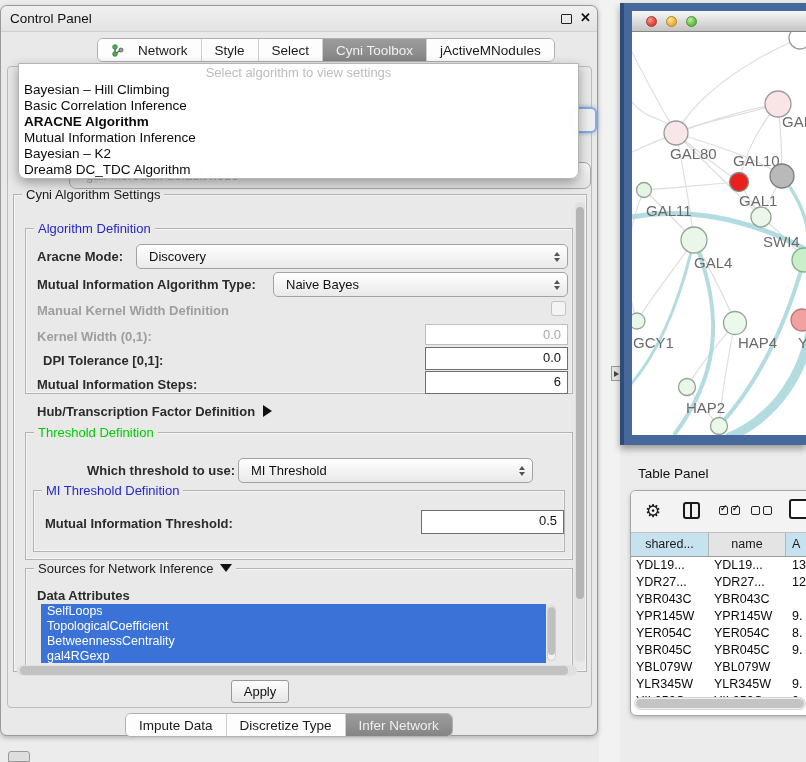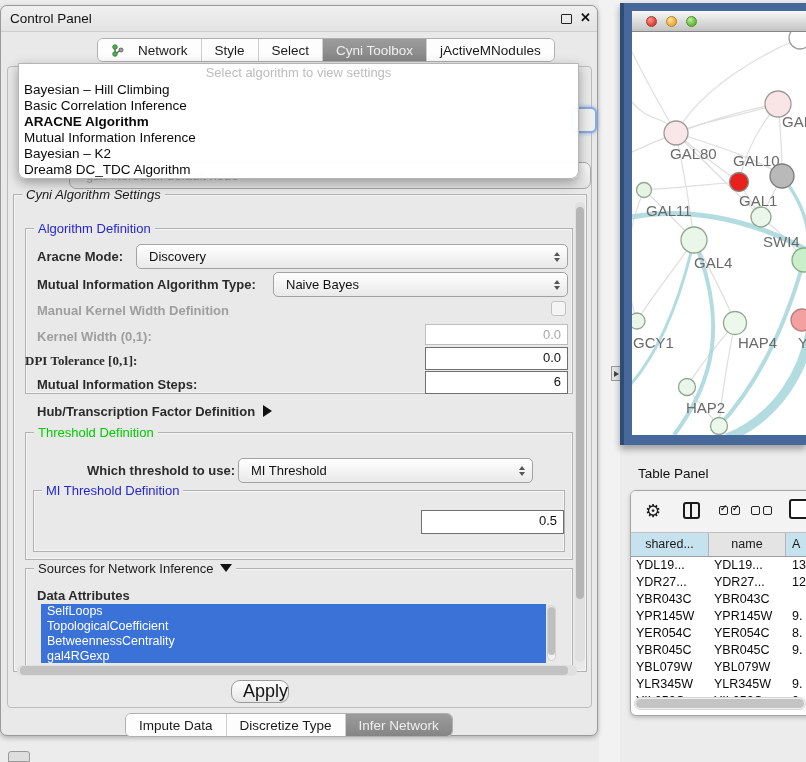--- a/index.html
+++ b/index.html
@@ -60,22 +60,22 @@
   .attr-item { height:15px; line-height:15px; padding-left:6px; font-size:12.5px; color:#fff; background:#3a72d8; }
   .attr-sb { position:absolute; left:546px; top:599px; width:9px; height:56px; background:#f2f2f2; border:1px solid #d0d0d0; border-radius:5px; }
   .attr-sb .thumb { position:absolute; left:0; top:1px; width:7px; height:48px; background:#bfbfbf; border-radius:4px; }
 
   
   .vsb { position:absolute; left:574px; top:196px; width:10px; height:460px; background:#e0e0e0; border-radius:5px; }
   .vsb .thumb { position:absolute; left:1px; top:5px; width:8px; height:392px; background:#b5b5b5; border-radius:4px; }
   .hsb { position:absolute; left:16px; top:659px; width:560px; height:11px; background:#e0e0e0; border-radius:5px; }
   .hsb .thumb { position:absolute; left:3px; top:1px; width:548px; height:9px; background:#c2c2c2; border-radius:4px; }
 
-  .apply-btn { position:absolute; left:230px; top:674px; width:58px; height:23px; border:1px solid #9a9a9a; border-radius:9px;
-    background:linear-gradient(#fefefe,#e6e6e6); font-size:18px; color:#111; text-align:right; line-height:21px; }
+  .apply-btn { position:absolute; left:230px; top:674px; width:58px; height:23px; border:1px solid #9a9a9a; border-radius:3px;
+    background:linear-gradient(#fefefe,#e6e6e6); font-size:13px; color:#111; text-align:center; line-height:21px; }
 
   
   .popup { position:absolute; left:17px; top:57px; width:561px; height:116px; background:rgba(255,255,255,0.97);
     border:1px solid #b5b5b5; border-radius:0 0 8px 8px; box-shadow:0 4px 12px rgba(0,0,0,0.35); z-index:50; }
   .popup .prompt { height:18px; line-height:18px; text-align:center; font-size:13px; color:#bcbcbc; }
   .popup .dd-item { height:16px; line-height:16px; padding-left:5px; font-size:13.5px; color:#0a0a0a; white-space:nowrap; }
   .popup .dd-item.sel { font-weight:bold; }
 
   .ghost-combo { position:absolute; left:68px; top:156px; width:522px; height:27px; border:1px solid #a8a8a8; border-radius:7px;
     background:linear-gradient(#fafafa,#e2e2e2); z-index:5; }
@@ -170,21 +170,21 @@
         </div>
       </div>
 
     <div class="content-pane"></div>
 
     <div class="focus-frag"></div>
     <div class="ghost-combo">
       <span>galFiltered.sif default node</span>
     </div>
 
-    <div class="group" style="left:12px; top:188px; width:574px; height:478px;font-style:italic;">
+    <div class="group" style="left:12px; top:188px; width:574px; height:478px;">
       <span class="group-title t-black">Cyni Algorithm Settings</span>
     </div>
 
     <div class="group" style="left:24px; top:222px; width:548px; height:166px;">
       <span class="group-title t-blue">Algorithm Definition</span>
     </div>
 
     <span class="lbl" style="left:36px; top:243px;">Aracne Mode:</span>
     <div class="combo" style="left:135px; top:238px; width:432px;text-align:right;">
       <span class="combo-text">Discovery</span>
@@ -202,21 +202,21 @@
           <i class="dn"></i>
         </span>
     </div>
 
     <span class="lbl dis" style="left:36px; top:297px;">Manual Kernel Width Definition</span>
     <div class="checkbox" style="left:550px; top:295px;"></div>
 
     <span class="lbl dis" style="left:36px; top:323px;">Kernel Width (0,1):</span>
     <div class="field dis" style="left:424px; top:318px; width:143px; height:21px;">0.0</div>
 
-    <span class="lbl" style="left:24px; top:347px;font-family:Liberation Serif, serif;">DPI Tolerance [0,1]:</span>
+    <span class="lbl" style="left:42px; top:347px;">DPI Tolerance [0,1]:</span>
     <div class="field" style="left:424px; top:341px; width:143px; height:23px;">0.0</div>
 
     <span class="lbl" style="left:36px; top:371px;">Mutual Information Steps:</span>
     <div class="field" style="left:424px; top:365px; width:143px; height:23px;">6</div>
 
     <span class="lbl" style="left:36px; top:398px;">
       <span>Hub/Transcription Factor Definition</span><span class="arrow-right"></span>
     </span>
 
     <div class="group" style="left:24px; top:426px; width:548px; height:128px;">
@@ -228,20 +228,21 @@
       <span class="combo-text">MI Threshold</span>
       <span class="stepper">
           <i class="up"></i>
           <i class="dn"></i>
         </span>
     </div>
 
     <div class="group" style="left:32px; top:484px; width:532px; height:62px;">
       <span class="group-title t-blue">MI Threshold Definition</span>
     </div>
+    <span class="lbl" style="left:44px; top:510px;">Mutual Information Threshold:</span>
     <div class="field" style="left:420px; top:504px; width:143px; height:24px;">0.5</div>
 
     <div class="group" style="left:24px; top:562px; width:548px; height:104px;">
       <span class="group-title t-black">
         <span>Sources for Network Inference</span><span class="arrow-down"></span>
       </span>
     </div>
     <span class="lbl" style="left:36px; top:582px;">Data Attributes</span>
     <div class="attr-list" id="attrList">
         <div class="attr-item">SelfLoops</div>

